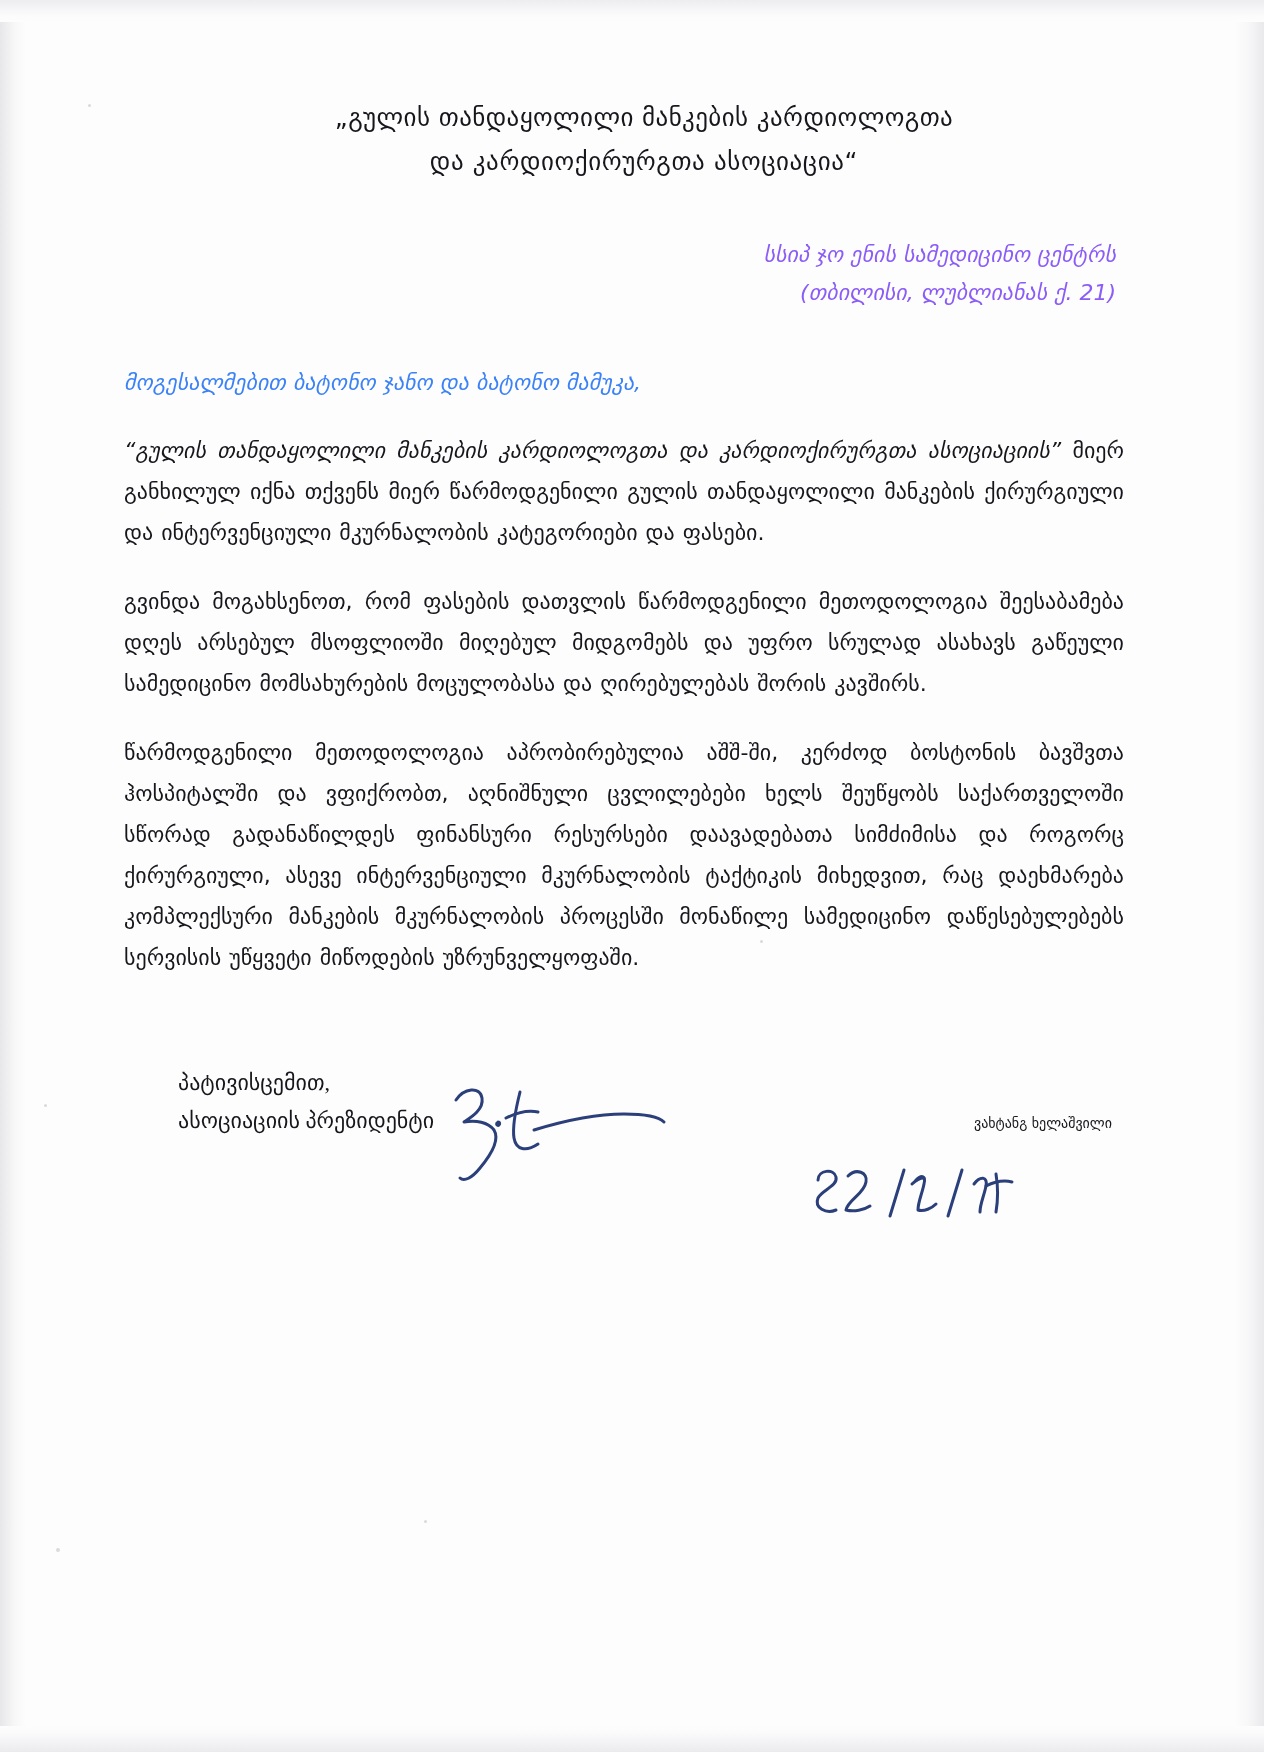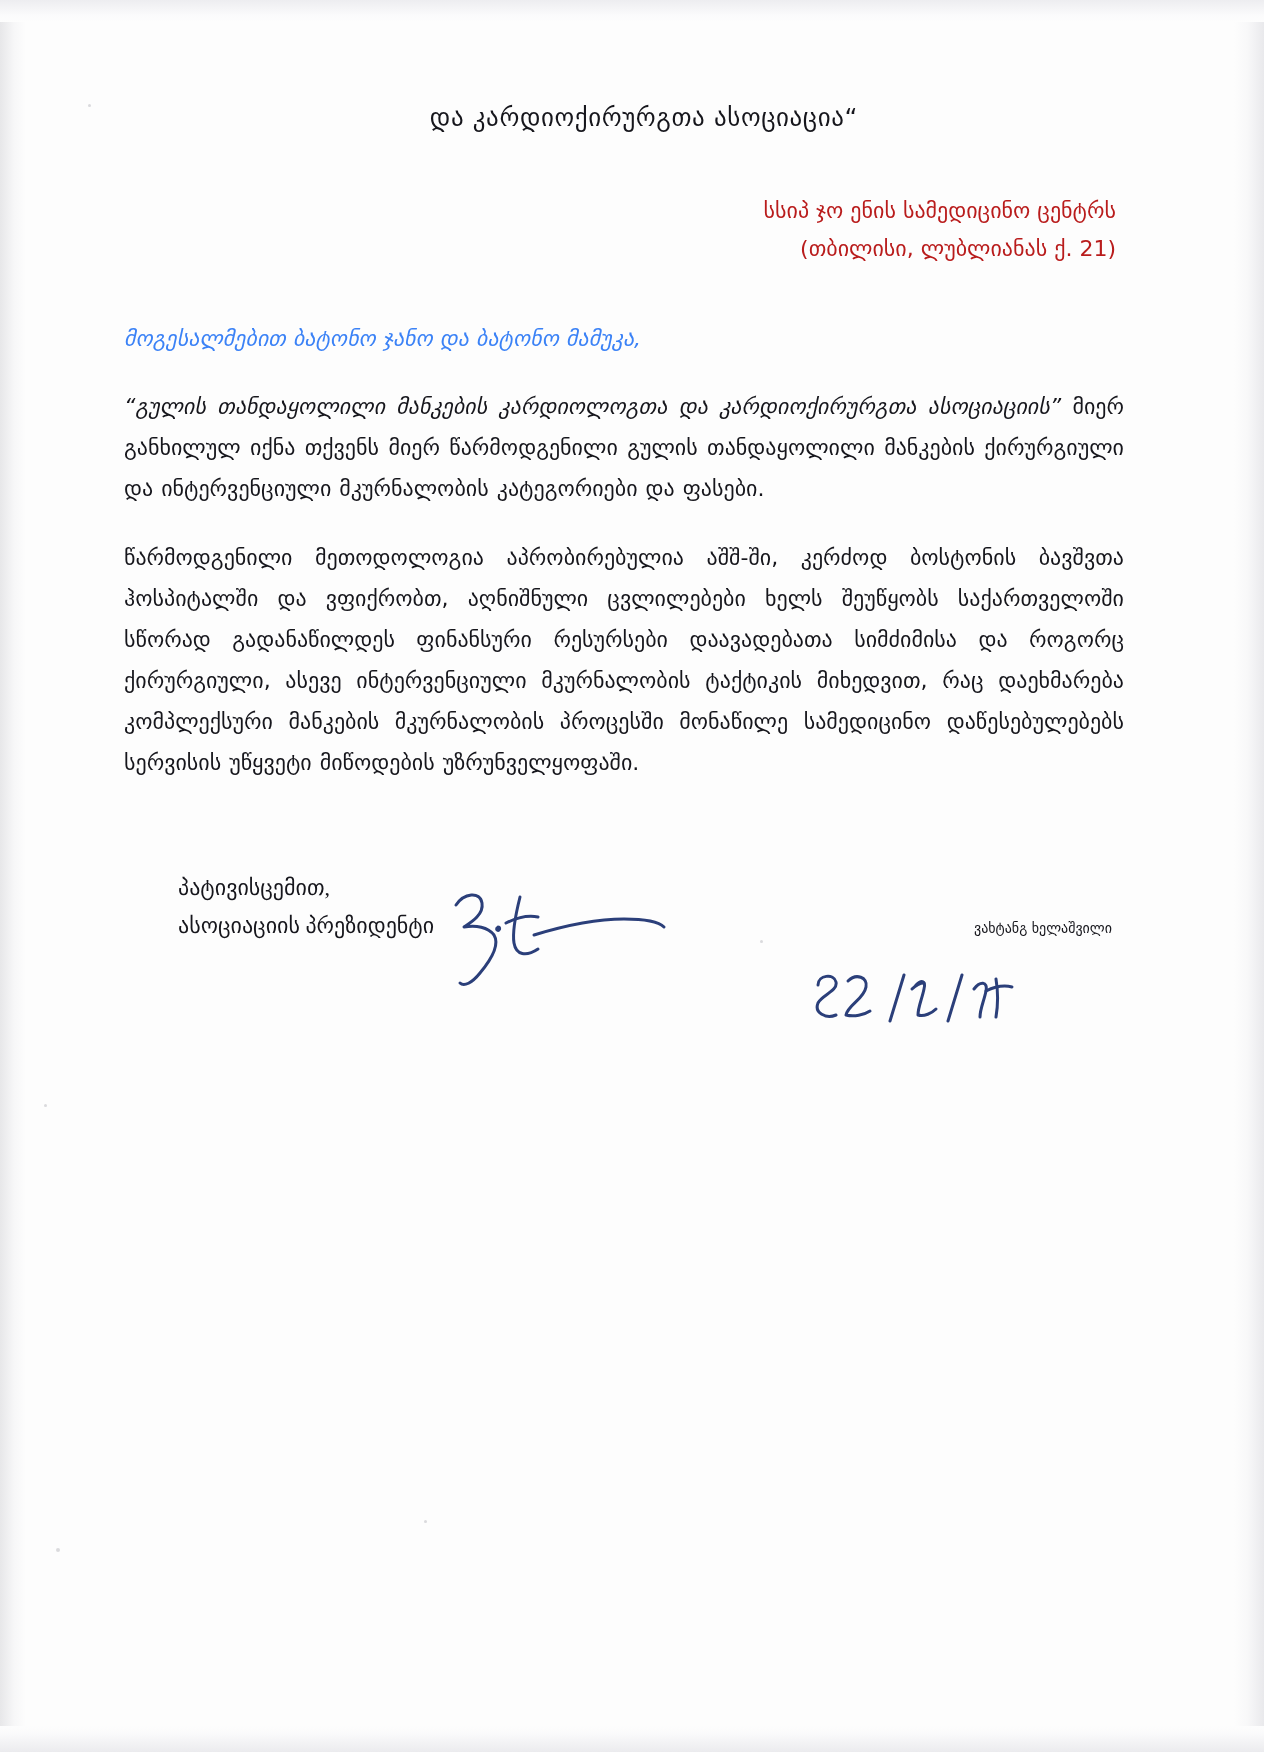--- a/index.html
+++ b/index.html
@@ -75,22 +75,23 @@
   .org-title .line2 {
     display: block;
     letter-spacing: .6px;
   }
 
   .addressee {
     margin-top: 52px;
     text-align: right;
     font-size: 22px;
     line-height: 38px;
-    color: #b91c1c;
+    color: #8b5cf6;
     padding-right: 8px;
+    font-style: italic;
   }
 
   .salutation {
     margin-top: 54px;
     font-size: 22px;
     line-height: 34px;
     color: #3b82f6;
     font-style: italic;
   }
 
@@ -160,34 +161,36 @@
 
   <div class="speck" style="left:88px; top:104px; width:3px; height:3px;"></div>
   <div class="speck" style="left:760px; top:940px; width:3px; height:3px;"></div>
   <div class="speck" style="left:44px; top:1104px; width:3px; height:3px;"></div>
   <div class="speck" style="left:56px; top:1548px; width:4px; height:4px;"></div>
   <div class="speck" style="left:424px; top:1520px; width:3px; height:3px;"></div>
 
   <div class="content">
 
     <div class="org-title">
+      <span>„გულის თანდაყოლილი მანკების კარდიოლოგთა</span>
       <span class="line2">და კარდიოქირურგთა  ასოციაცია“</span>
     </div>
 
     <div class="addressee">
       <div>სსიპ ჯო ენის სამედიცინო ცენტრს</div>
       <div>(თბილისი, ლუბლიანას ქ. 21)</div>
     </div>
 
     <div class="salutation">მოგესალმებით ბატონო ჯანო და ბატონო მამუკა,</div>
 
     <p class="para first">
       <span class="quoted">“გულის თანდაყოლილი მანკების კარდიოლოგთა და კარდიოქირურგთა ასოციაციის”</span><span> მიერ განხილულ იქნა თქვენს მიერ წარმოდგენილი გულის თანდაყოლილი მანკების ქირურგიული და ინტერვენციული მკურნალობის კატეგორიები და ფასები.</span>
     </p>
 
+    <p class="para">გვინდა მოგახსენოთ, რომ ფასების დათვლის წარმოდგენილი მეთოდოლოგია შეესაბამება დღეს არსებულ მსოფლიოში მიღებულ მიდგომებს და უფრო სრულად ასახავს გაწეული სამედიცინო მომსახურების მოცულობასა და ღირებულებას შორის კავშირს.</p>
 
     <p class="para">წარმოდგენილი მეთოდოლოგია აპრობირებულია აშშ-ში, კერძოდ ბოსტონის ბავშვთა ჰოსპიტალში და ვფიქრობთ, აღნიშნული ცვლილებები ხელს შეუწყობს საქართველოში სწორად გადანაწილდეს ფინანსური რესურსები დაავადებათა სიმძიმისა და როგორც ქირურგიული, ასევე ინტერვენციული მკურნალობის ტაქტიკის  მიხედვით, რაც დაეხმარება კომპლექსური მანკების მკურნალობის პროცესში მონაწილე სამედიცინო დაწესებულებებს სერვისის უწყვეტი მიწოდების უზრუნველყოფაში.</p>
 
     <div class="sign-block">
       <div class="sign-left">
         <div>პატივისცემით,</div>
         <div>ასოციაციის პრეზიდენტი</div>
       </div>
 
       <div class="signature-mark">

